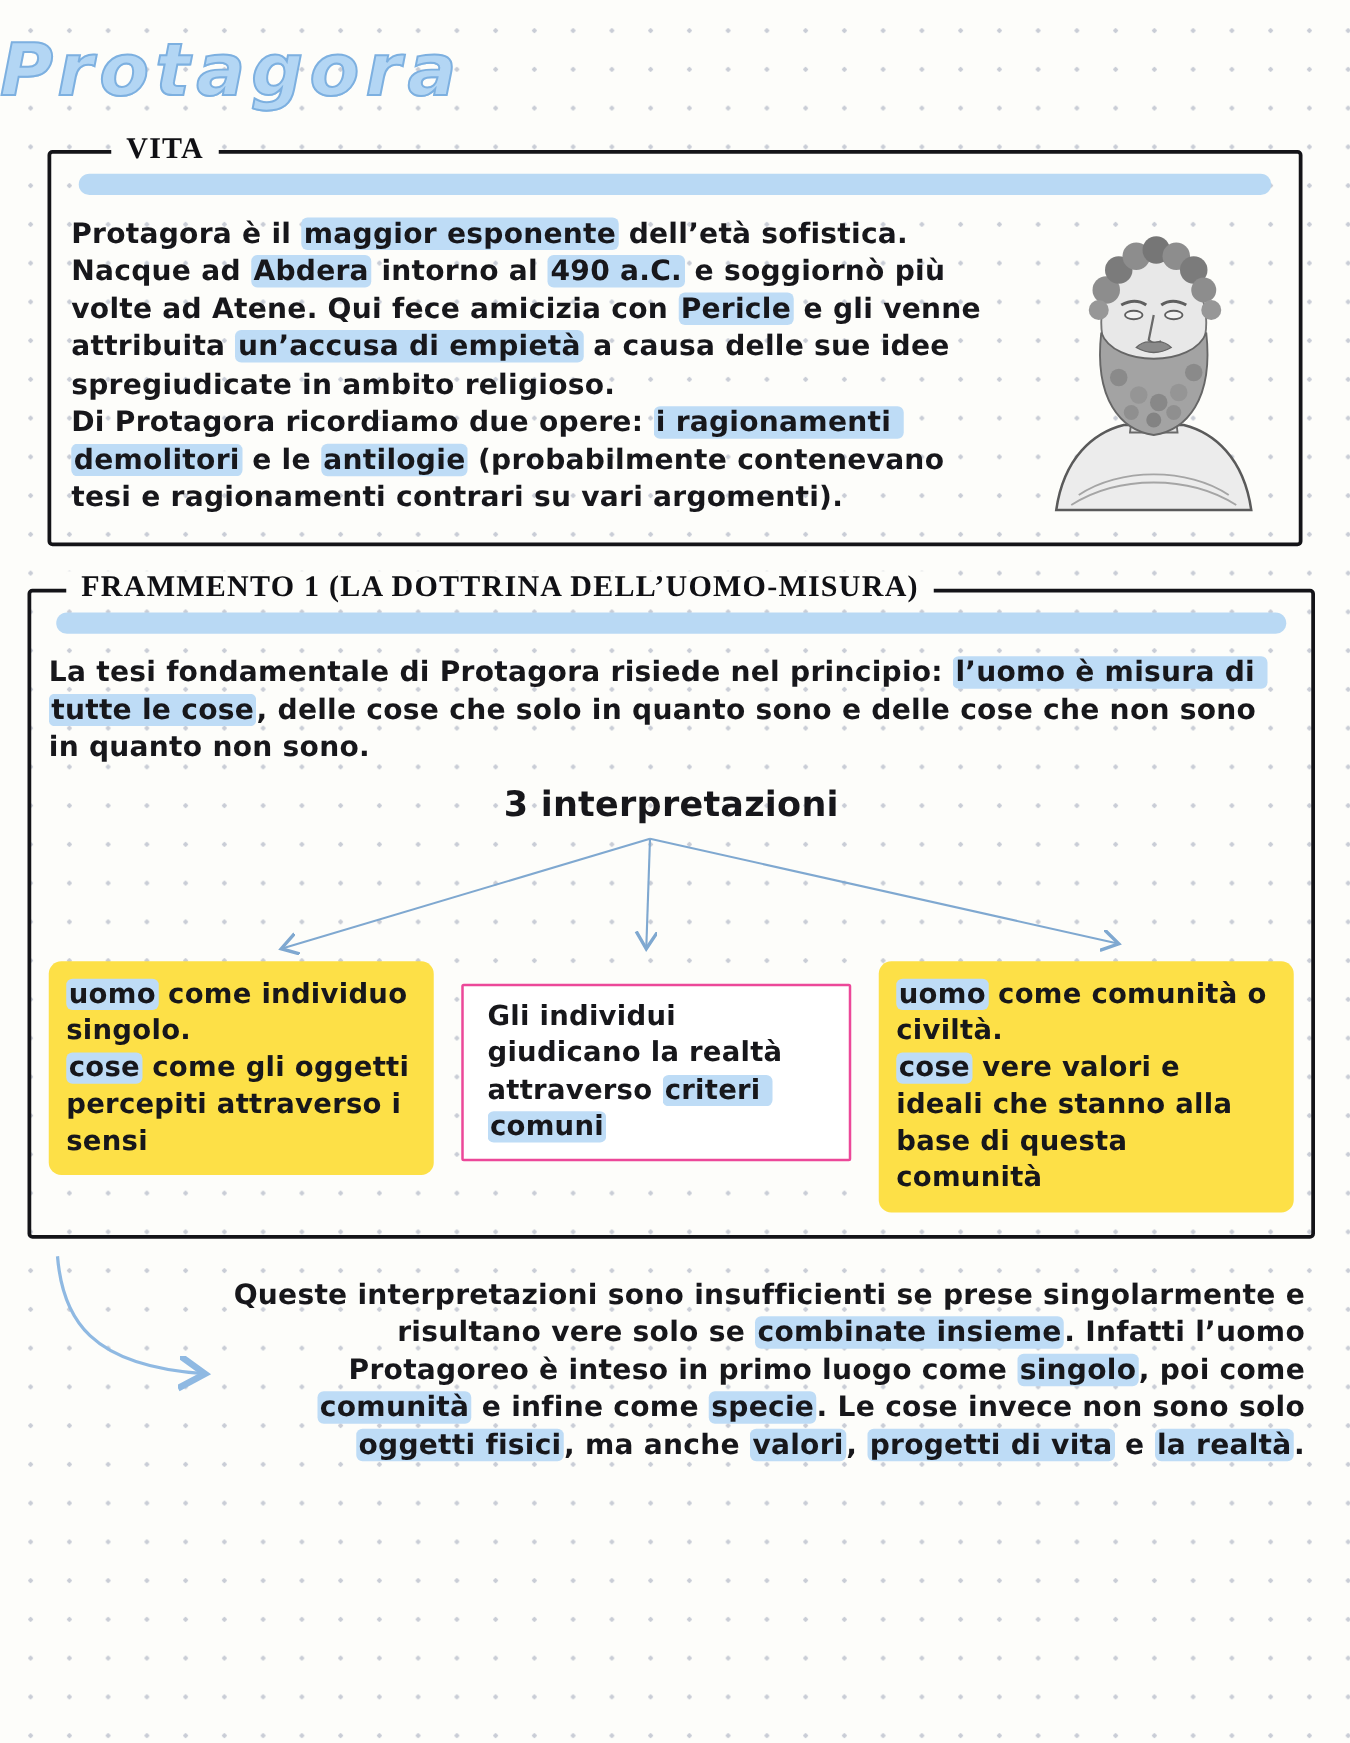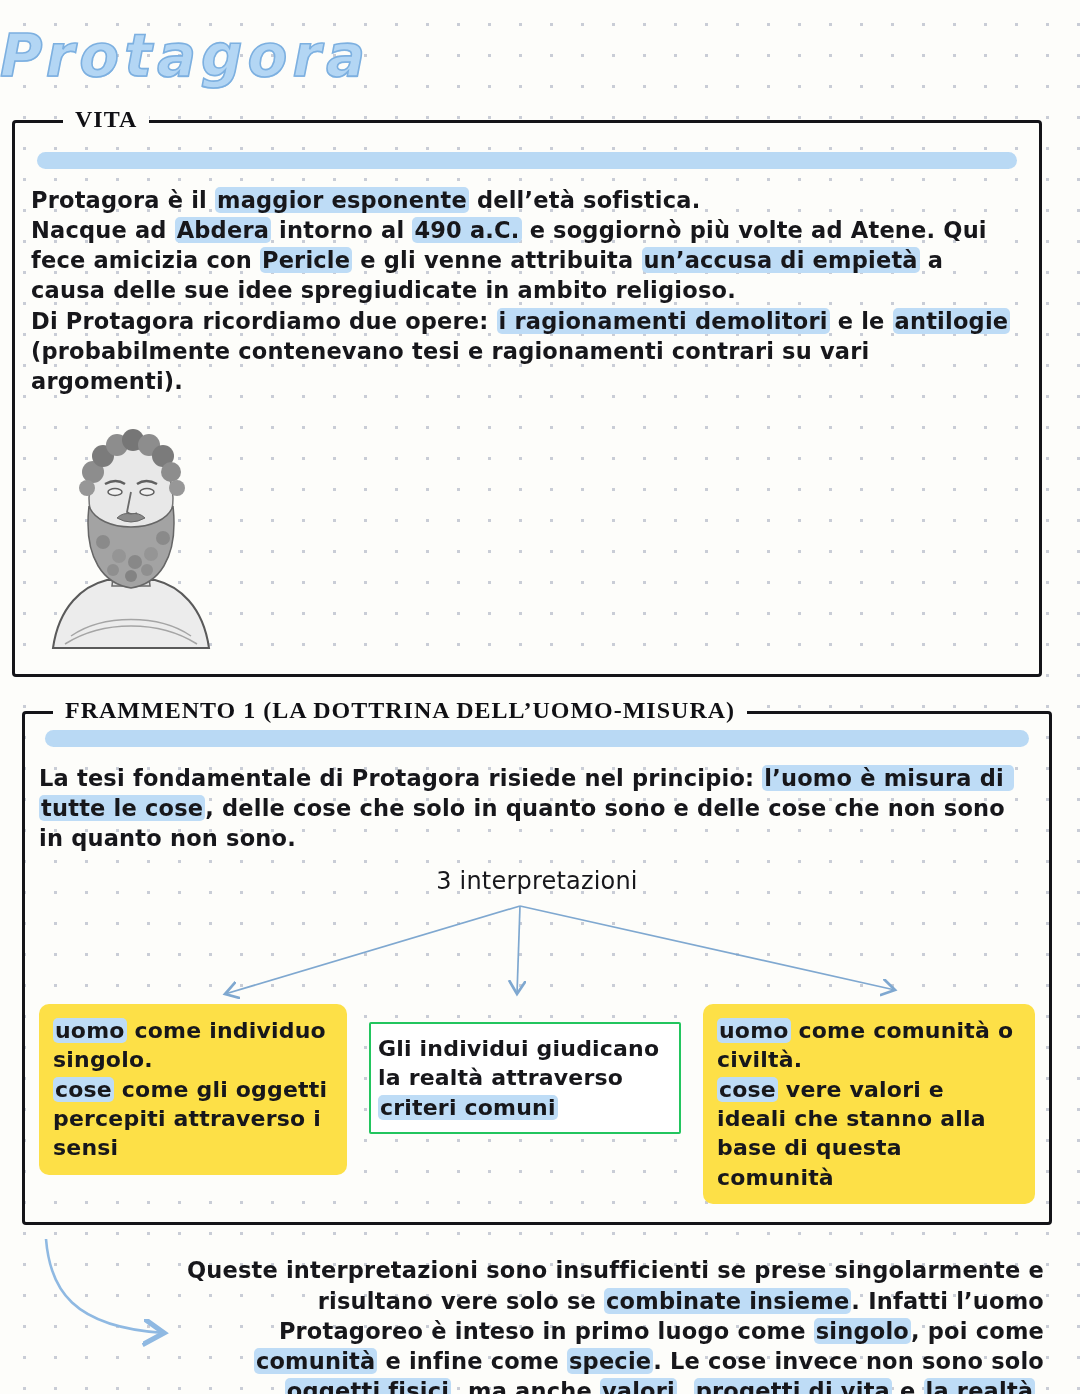--- a/index.html
+++ b/index.html
@@ -24,21 +24,21 @@
     letter-spacing: 5px;
     color: #b3d6f4;
     -webkit-text-stroke: 1.6px #7db0e0;
     text-shadow: 0 1px 0 #9cc6ec;
   }
   .framed {
     position: relative;
     border: 3px solid #141418;
     border-radius: 4px;
   }
-  .vita-frame { margin: 30px 38px 0 12px; padding: 27px 16px 20px; }
+  .vita-frame { margin: 30px 38px 0 38px; padding: 14px 16px 20px; }
   .fram-frame { margin: 34px 28px 0 22px; padding: 14px 14px 18px; }
   .frame-label {
     position: absolute;
     top: -17px;
     background: #fdfdfa;
     padding: 0 12px;
     font-family: "Liberation Serif", "DejaVu Serif", serif;
     font-size: 24px;
     font-weight: bold;
     letter-spacing: 1px;
@@ -61,47 +61,47 @@
     white-space: pre-wrap;
     margin: 0;
   }
   .hl {
     background: #bedcf6;
     border-radius: 5px;
     padding: 0 2px;
     -webkit-box-decoration-break: clone;
     box-decoration-break: clone;
   }
-  .vita-body { display: flex; gap: 16px; align-items: flex-start; flex-direction: column; }
+  .vita-body { display: flex; gap: 16px; align-items: flex-start; }
   .vita-text { flex: 1; }
   .portrait { flex: 0 0 200px; width: 200px; margin-top: -2px; }
   .interp-label {
     text-align: center;
-    font-size: 24px;
-    font-weight: 400;
+    font-size: 28px;
+    font-weight: 700;
     margin: 12px 0 2px;
   }
   .arrows { display: block; width: 100%; height: 104px; }
   .interp-grid {
     display: grid;
     grid-template-columns: 308px 300px 1fr;
     gap: 0 28px;
     align-items: start;
   }
   .fill-box {
     background: #fde047;
     border-radius: 10px;
     padding: 12px 14px;
     font-size: 22px;
   }
   .note-box {
     background: #ffffff;
-    border: 2px solid #22c55e;
+    border: 2px solid #ec4899;
     border-radius: 2px;
-    padding: 10px 7px;
+    padding: 10px 19px;
     font-size: 22px;
   }
   .col1 .note-box { margin: 14px 8px 0 4px; }
   .col2 .note-box { margin: 18px 0 0 -6px; width: calc(100% + 12px); }
   .col3 .note-box { margin: 42px 0 0 6px; }
   .conclusion {
     display: flex;
     margin: 12px 36px 0 32px;
     align-items: flex-start;
     text-align: right;

